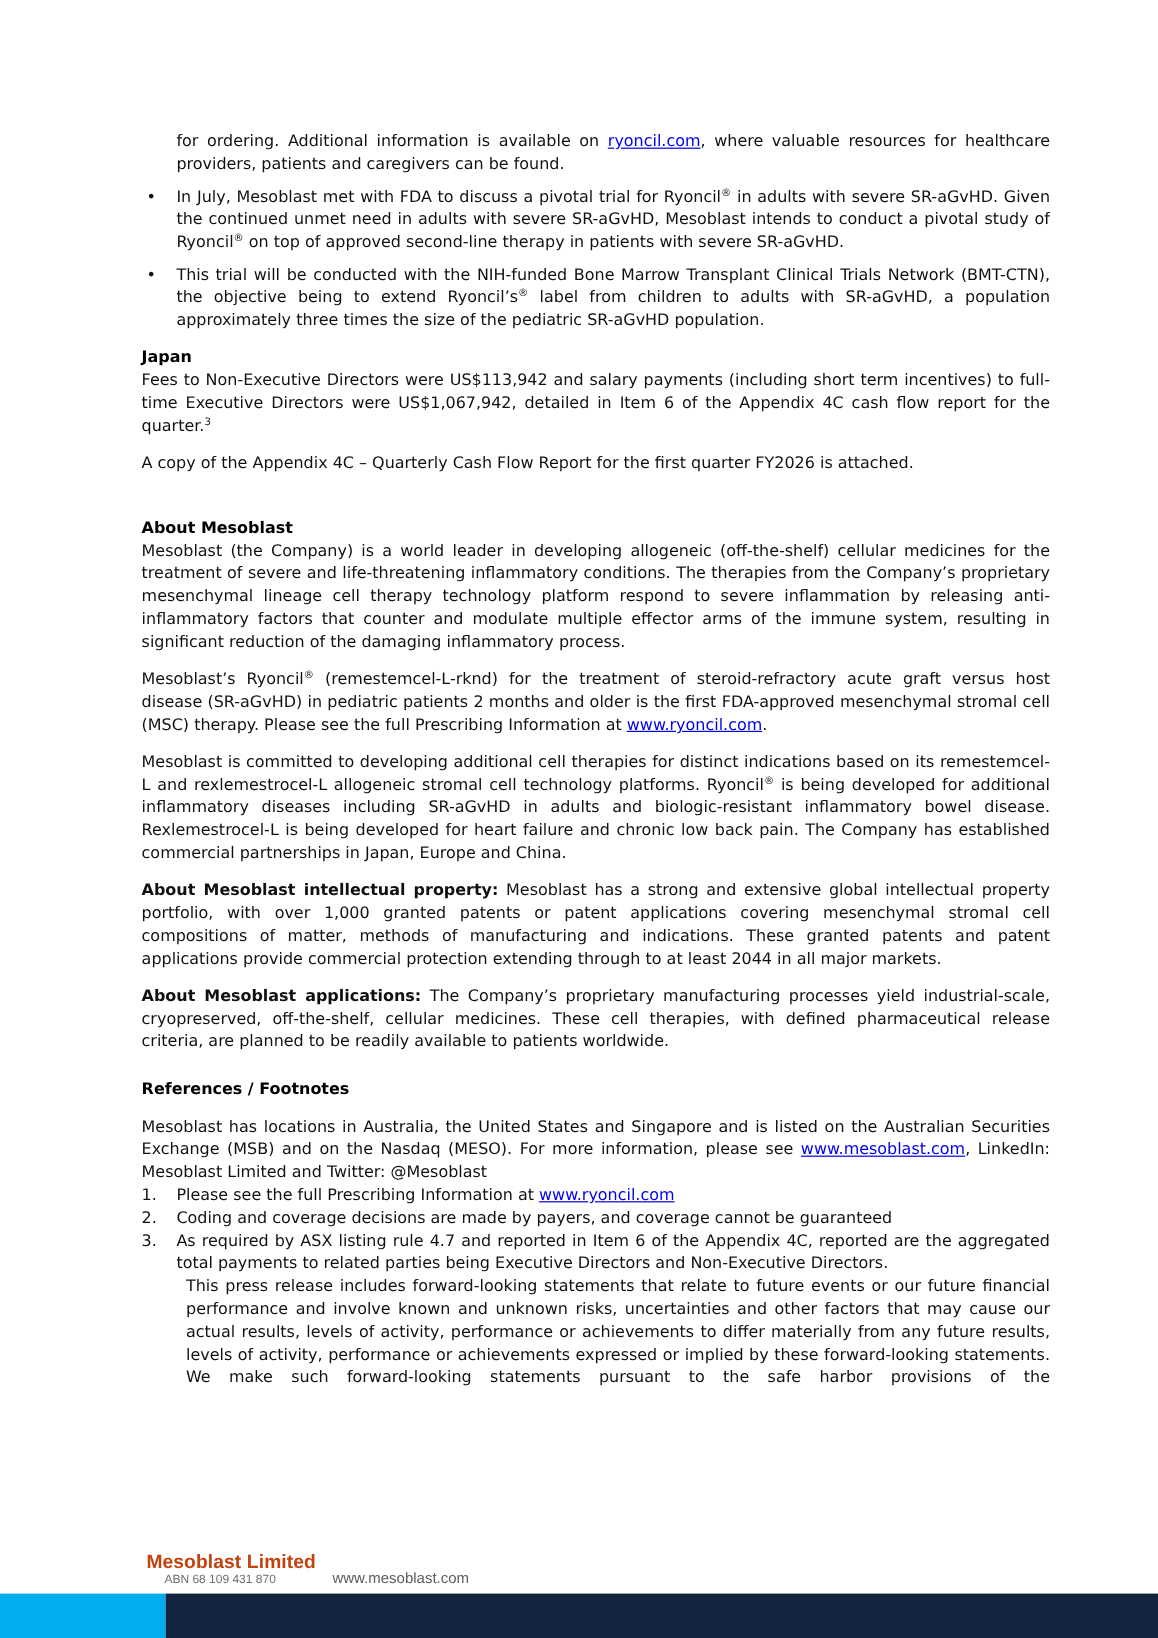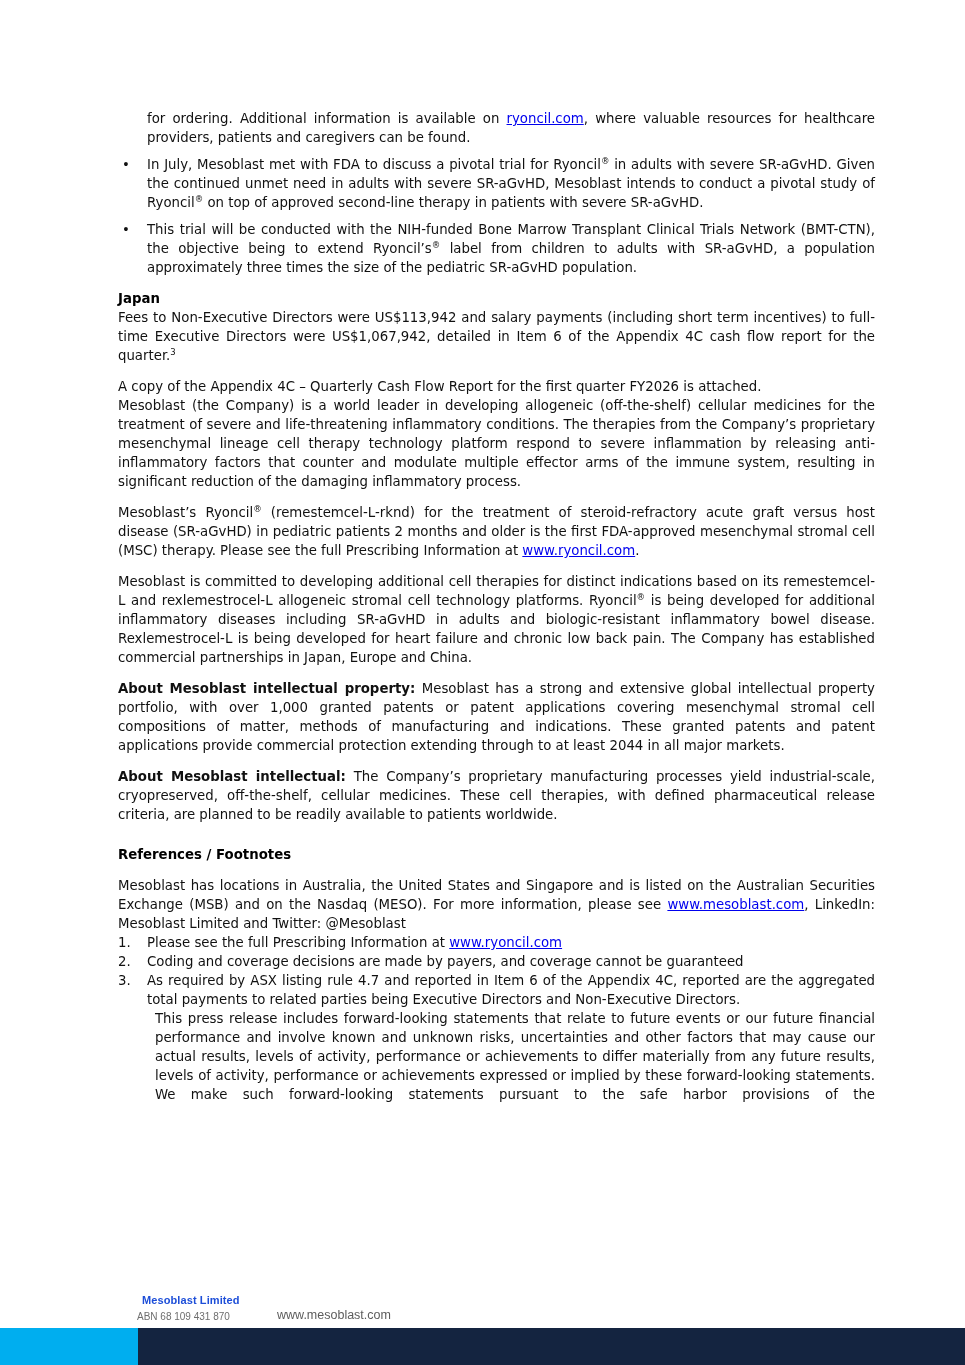--- a/index.html
+++ b/index.html
@@ -30,23 +30,23 @@
   .gap-std { margin-top: 12px; }
   .gap-lg  { margin-top: 21px; }
   .gap-xl  { margin-top: 35px; }
   a.link { color: #0000EE; text-decoration: underline; cursor: pointer; }
   sup.sup { font-size: 8.5px; line-height: 0; vertical-align: 5px; }
   .bullet-item { position: relative; padding-left: 29px; }
   .bullet-marker { position: absolute; left: 4px; top: 0; }
   .ref-item { position: relative; padding-left: 29px; }
   .ref-num { position: absolute; left: 0; top: 0; }
   .footer-company {
-    position: absolute; left: 142px; top: 1294px;
+    position: absolute; left: 122px; top: 1294px;
     font-family: "Liberation Sans", sans-serif;
-    font-size: 11px; font-weight: bold; color: #1d4ed8; letter-spacing: 0.1px;
+    font-size: 16px; font-weight: bold; color: #c2410c; letter-spacing: 0.1px;
   }
   .footer-abn {
     position: absolute; left: 137px; top: 1311px;
     font-family: "Liberation Sans", sans-serif;
     font-size: 10px; color: #6e6e6e;
   }
   .footer-site {
     position: absolute; left: 277px; top: 1308px;
     font-family: "Liberation Sans", sans-serif;
     font-size: 12.5px; color: #5c5c5c;
@@ -71,29 +71,30 @@
     <div class="bullet-item gap-sm">
       <span class="bullet-marker">•</span>
       <p class="para justify"><span>This trial will be conducted with the NIH-funded Bone Marrow Transplant Clinical Trials Network (BMT-CTN), the objective being to extend Ryoncil’s</span><sup class="sup">®</sup><span> label from children to adults with SR-aGvHD, a population approximately three times the size of the pediatric SR-aGvHD population.</span></p>
     </div>
 
     <p class="para h gap-std">Japan</p>
     <p class="para justify"><span>Fees to Non-Executive Directors were US$113,942 and salary payments (including short term incentives) to full-time Executive Directors were US$1,067,942, detailed in Item 6 of the Appendix 4C cash flow report for the quarter.</span><sup class="sup">3</sup></p>
 
     <p class="para gap-std">A copy of the Appendix 4C – Quarterly Cash Flow Report for the first quarter FY2026 is attached.</p>
 
+    <p class="para h gap-xl">About Mesoblast</p>
     <p class="para justify">Mesoblast (the Company) is a world leader in developing allogeneic (off-the-shelf) cellular medicines for the treatment of severe and life-threatening inflammatory conditions. The therapies from the Company’s proprietary mesenchymal lineage cell therapy technology platform respond to severe inflammation by releasing anti-inflammatory factors that counter and modulate multiple effector arms of the immune system, resulting in significant reduction of the damaging inflammatory process.</p>
 
     <p class="para justify gap-std"><span>Mesoblast’s Ryoncil</span><sup class="sup">®</sup><span> (remestemcel-L-rknd) for the treatment of steroid-refractory acute graft versus host disease (SR-aGvHD) in pediatric patients 2 months and older is the first FDA-approved mesenchymal stromal cell (MSC) therapy. Please see the full Prescribing Information at </span><a class="link" href="#">www.ryoncil.com</a><span>.</span></p>
 
     <p class="para justify gap-std"><span>Mesoblast is committed to developing additional cell therapies for distinct indications based on its remestemcel-L and rexlemestrocel-L allogeneic stromal cell technology platforms. Ryoncil</span><sup class="sup">®</sup><span> is being developed for additional inflammatory diseases including SR-aGvHD in adults and biologic-resistant inflammatory bowel disease. Rexlemestrocel-L is being developed for heart failure and chronic low back pain. The Company has established commercial partnerships in Japan, Europe and China.</span></p>
 
     <p class="para justify gap-std"><span class="b">About Mesoblast intellectual property:</span><span> Mesoblast has a strong and extensive global intellectual property portfolio, with over 1,000 granted patents or patent applications covering mesenchymal stromal cell compositions of matter, methods of manufacturing and indications. These granted patents and patent applications provide commercial protection extending through to at least 2044 in all major markets.</span></p>
 
-    <p class="para justify gap-std"><span class="b">About Mesoblast intellectual:</span><span> The Company’s proprietary manufacturing processes yield industrial-scale, cryopreserved, off-the-shelf, cellular medicines. These cell therapies, with defined pharmaceutical release criteria, are planned to be readily available to patients worldwide.</span></p>
+    <p class="para justify gap-std"><span class="b">About Mesoblast applications:</span><span> The Company’s proprietary manufacturing processes yield industrial-scale, cryopreserved, off-the-shelf, cellular medicines. These cell therapies, with defined pharmaceutical release criteria, are planned to be readily available to patients worldwide.</span></p>
 
     <p class="para h gap-lg">References / Footnotes</p>
 
     <p class="para justify gap-std"><span>Mesoblast has locations in Australia, the United States and Singapore and is listed on the Australian Securities Exchange (MSB) and on the Nasdaq (MESO). For more information, please see </span><a class="link" href="#">www.mesoblast.com</a><span>, LinkedIn: Mesoblast Limited and Twitter: @Mesoblast</span></p>
     <div class="ref-item">
       <span class="ref-num">1.</span>
       <p class="para"><span>Please see the full Prescribing Information at </span><a class="link" href="#">www.ryoncil.com</a></p>
     </div>
     <div class="ref-item">
       <span class="ref-num">2.</span>

